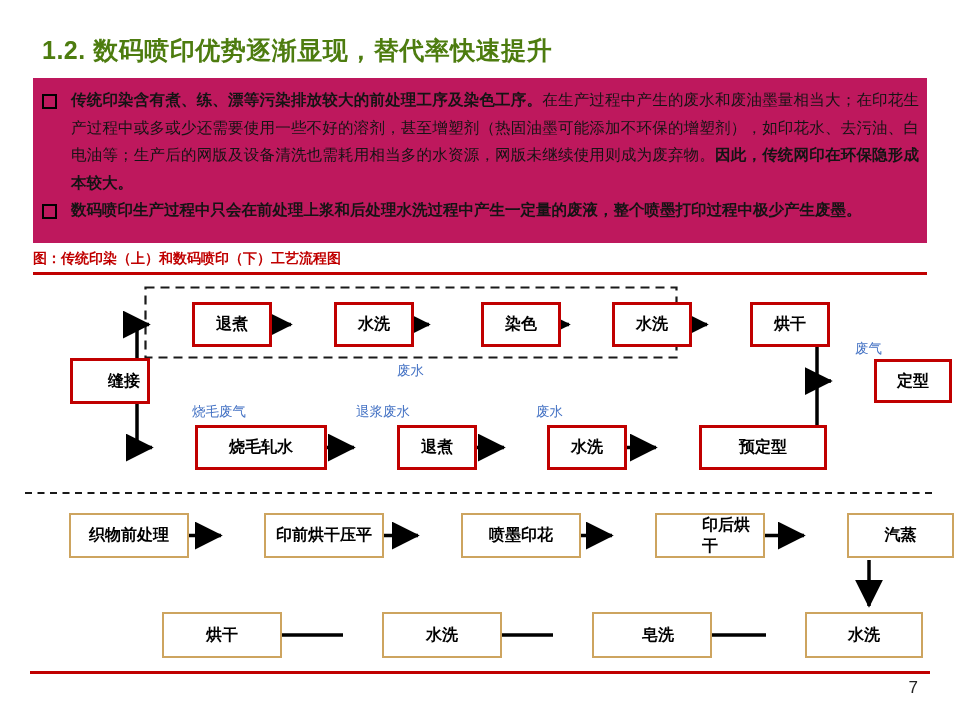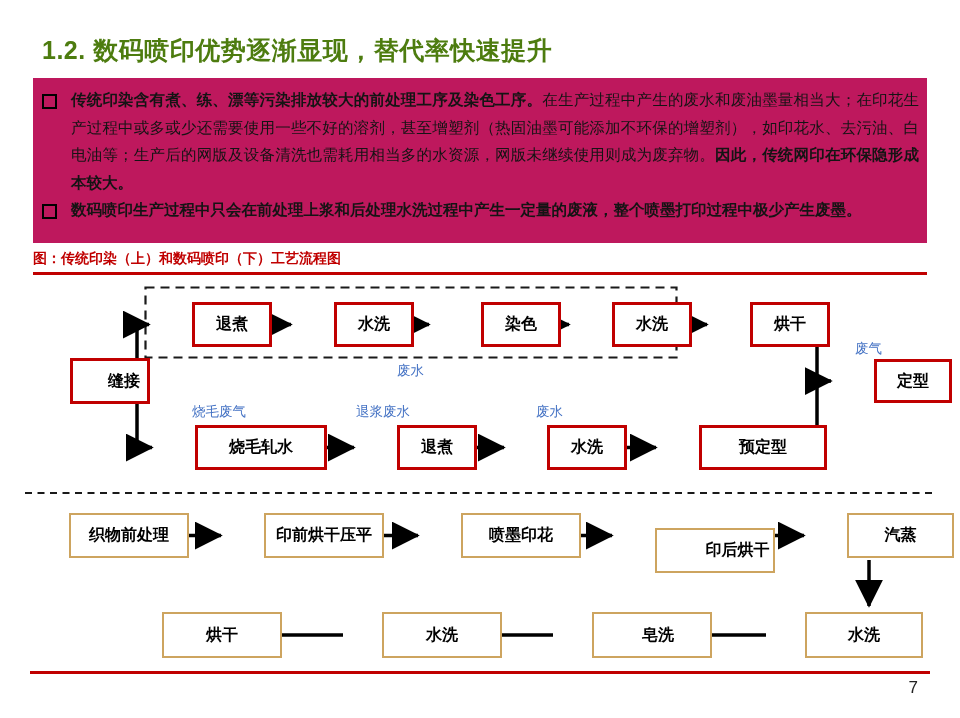--- a/index.html
+++ b/index.html
@@ -104,21 +104,21 @@
 
   <span class="emis" style="left:397px;top:362px;">废水</span>
   <span class="emis" style="left:855px;top:340px;">废气</span>
   <span class="emis" style="left:192px;top:403px;">烧毛废气</span>
   <span class="emis" style="left:356px;top:403px;">退浆废水</span>
   <span class="emis" style="left:536px;top:403px;">废水</span>
 
   <div class="dnode" style="left:32px;top:513px;width:120px;height:45px;">织物前处理</div>
   <div class="dnode" style="left:227px;top:513px;width:120px;height:45px;">印前烘干压平</div>
   <div class="dnode" style="left:424px;top:513px;width:120px;height:45px;">喷墨印花</div>
-  <div class="dnode" style="left:618px;top:528px;width:120px;height:45px;padding-left:45px;">印后烘干</div>
+  <div class="dnode" style="left:618px;top:513px;width:110px;height:45px;padding-left:45px;">印后烘干</div>
   <div class="dnode" style="left:810px;top:513px;width:107px;height:45px;">汽蒸</div>
   <div class="dnode" style="left:768px;top:612px;width:118px;height:46px;">水洗</div>
   <div class="dnode" style="left:555px;top:612px;width:120px;height:46px;padding-left:12px;">皂洗</div>
   <div class="dnode" style="left:345px;top:612px;width:120px;height:46px;">水洗</div>
   <div class="dnode" style="left:125px;top:612px;width:120px;height:46px;">烘干</div>
 
   <div class="footline"></div>
   <div class="pagenum">7</div>
 
 </div>

